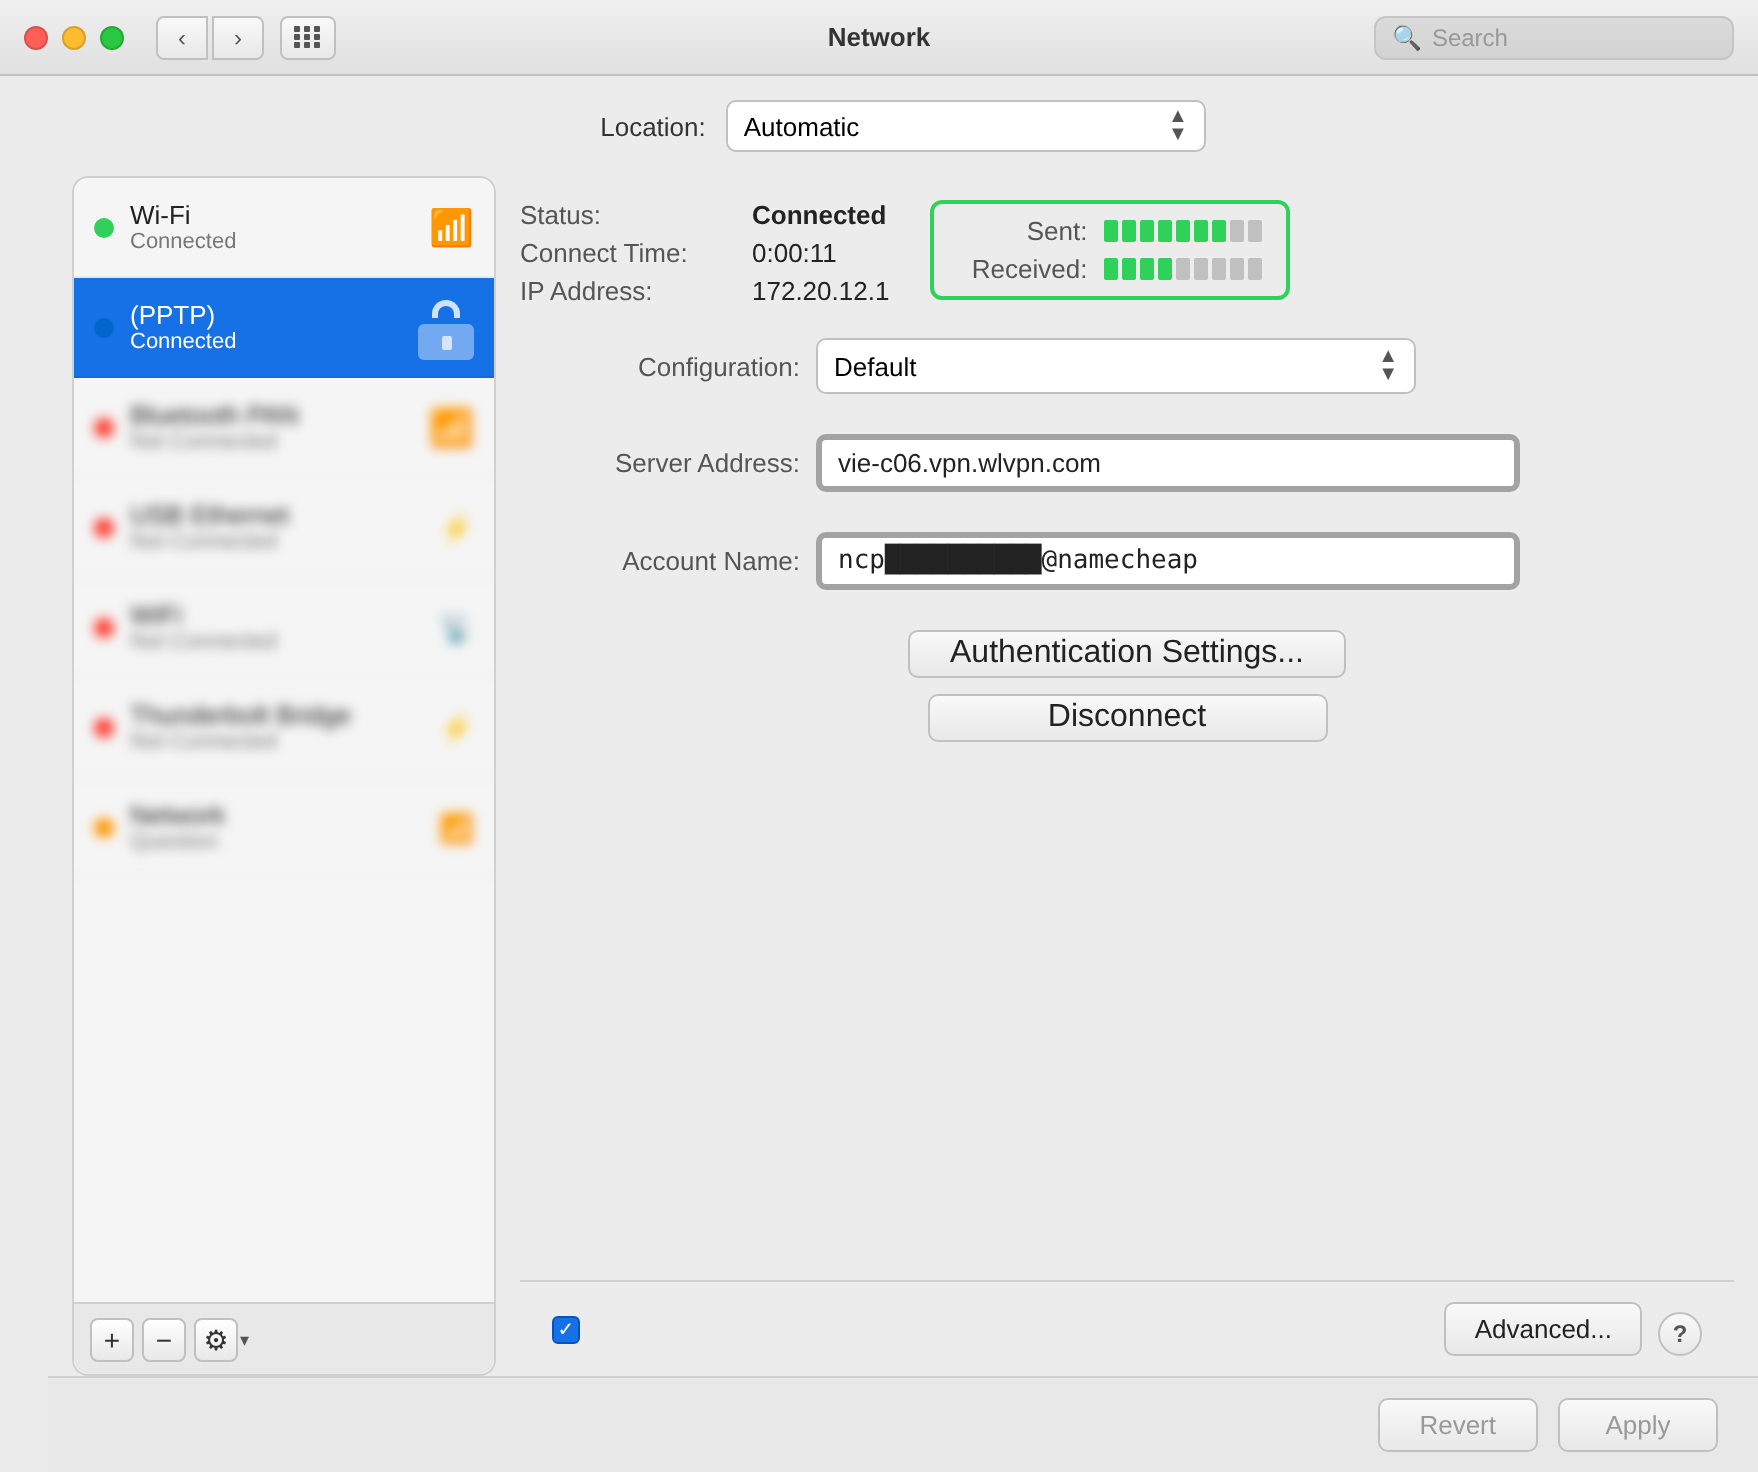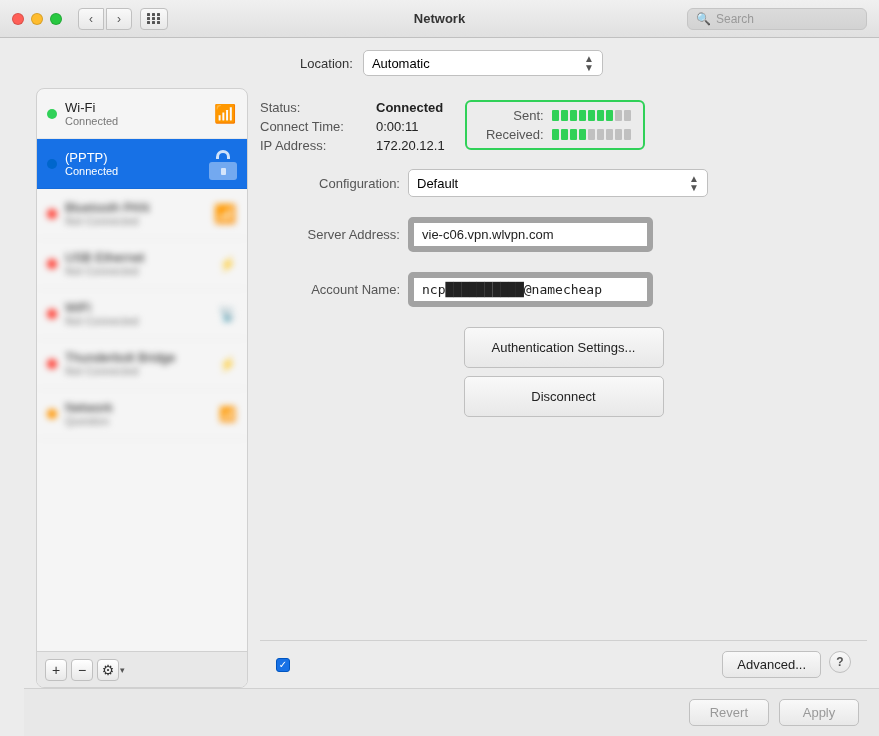--- a/index.html
+++ b/index.html
@@ -296,42 +296,42 @@
       background: white;
       border: 1px solid #c0c0c0;
       border-radius: 5px;
       padding: 4px 8px;
       width: 300px;
       justify-content: space-between;
       cursor: pointer;
     }
     .config-input {
       background: white;
-      border: 6px solid #a3a3a3;
+      border: 3px solid #a3a3a3;
       border-radius: 5px;
       padding: 4px 8px;
-      width: 245px;
+      width: 352px;
       color: #222;
     }
 
     
     .buttons-section {
       display: flex;
       flex-direction: column;
       align-items: center;
       gap: 8px;
       margin-bottom: 30px;
     }
     .action-btn {
       background: linear-gradient(to bottom, #f9f9f9, #e8e8e8);
       border: 1px solid #c0c0c0;
       border-radius: 5px;
-      padding: 12px 20px;
-      cursor: pointer;
-      font-size: 13px;
+      padding: 2px 20px;
+      cursor: pointer;
+      font-size: 16px;
       min-width: 200px;
       text-align: center;
       color: #222;
     }
 
     
     .bottom-bar {
       display: flex;
       align-items: center;
       padding: 10px 16px;
@@ -354,21 +354,21 @@
       border-radius: 3px;
       display: flex;
       align-items: center;
       justify-content: center;
       color: white;
       font-size: 10px;
     }
     .checkbox-label { color: #333; font-size: 13px; }
     .bottom-right-btns {
       display: flex;
-      align-items: flex-start;
+      align-items: flex-end;
       gap: 8px;
     }
     .adv-btn {
       background: linear-gradient(to bottom, #f9f9f9, #e8e8e8);
       border: 1px solid #c0c0c0;
       border-radius: 5px;
       padding: 5px 14px;
       cursor: pointer;
       font-size: 13px;
       color: #222;

